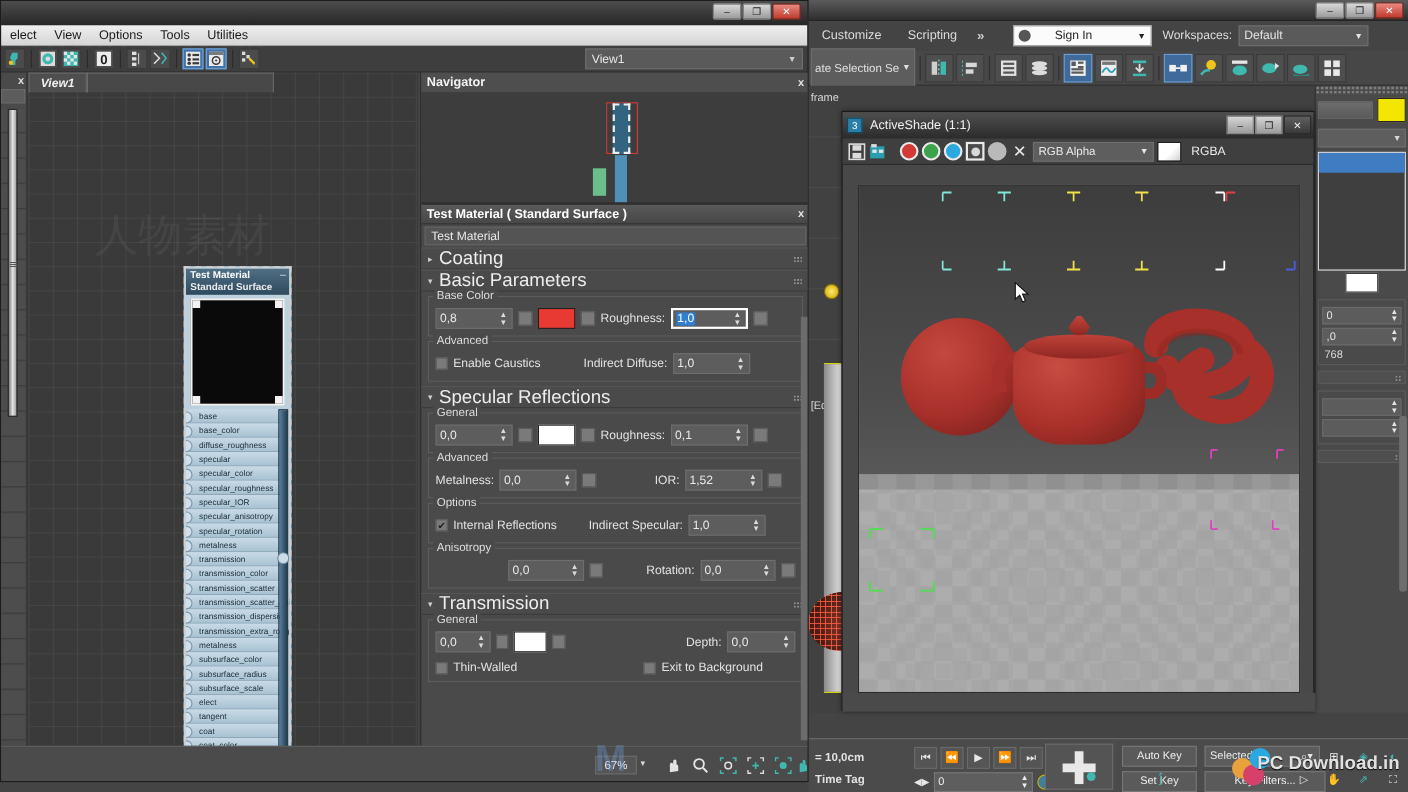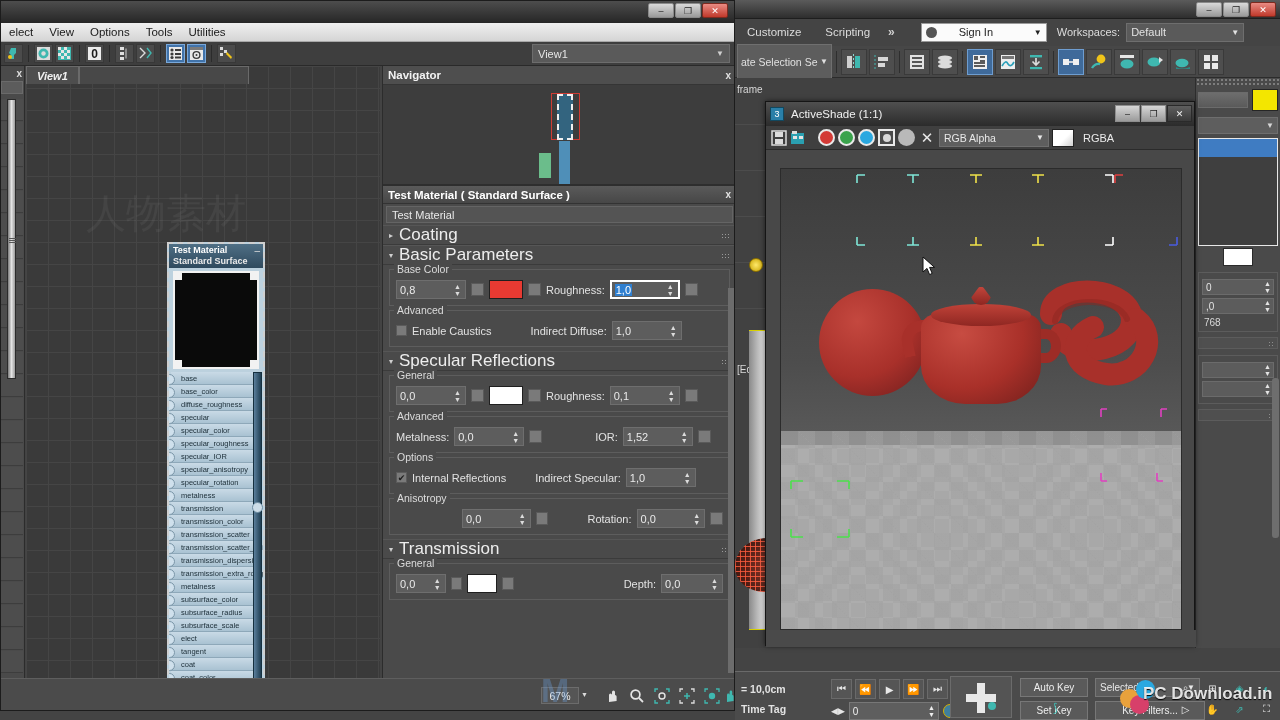--- a/index.html
+++ b/index.html
@@ -992,20 +992,26 @@
             </div>
             <div class="sq"></div>
             <div class="swatch" style="background:#ffffff;"></div>
             <div class="sq"></div>
             <span class="lab" style="margin-left:66px;padding-left:39px;">Depth:</span>
             <div class="spin">
               <span class="v">0,0</span>
                 <span class="sp">▲<br>▼</span>
             </div>
           </div>
+          <div class="prow" style="margin-top:8px;">
+            <div class="cbx"></div>
+            <span class="lab">Thin-Walled</span>
+            <div class="cbx" style="margin-left:110px;"></div>
+            <span class="lab">Exit to Background</span>
+          </div>
         </div>
       </div>
 
       <div id="sme-rscroll"></div>
     </div>
 
     <div id="sme-status">
       <div id="sme-zoom">
         <span>67%</span>
       </div>

